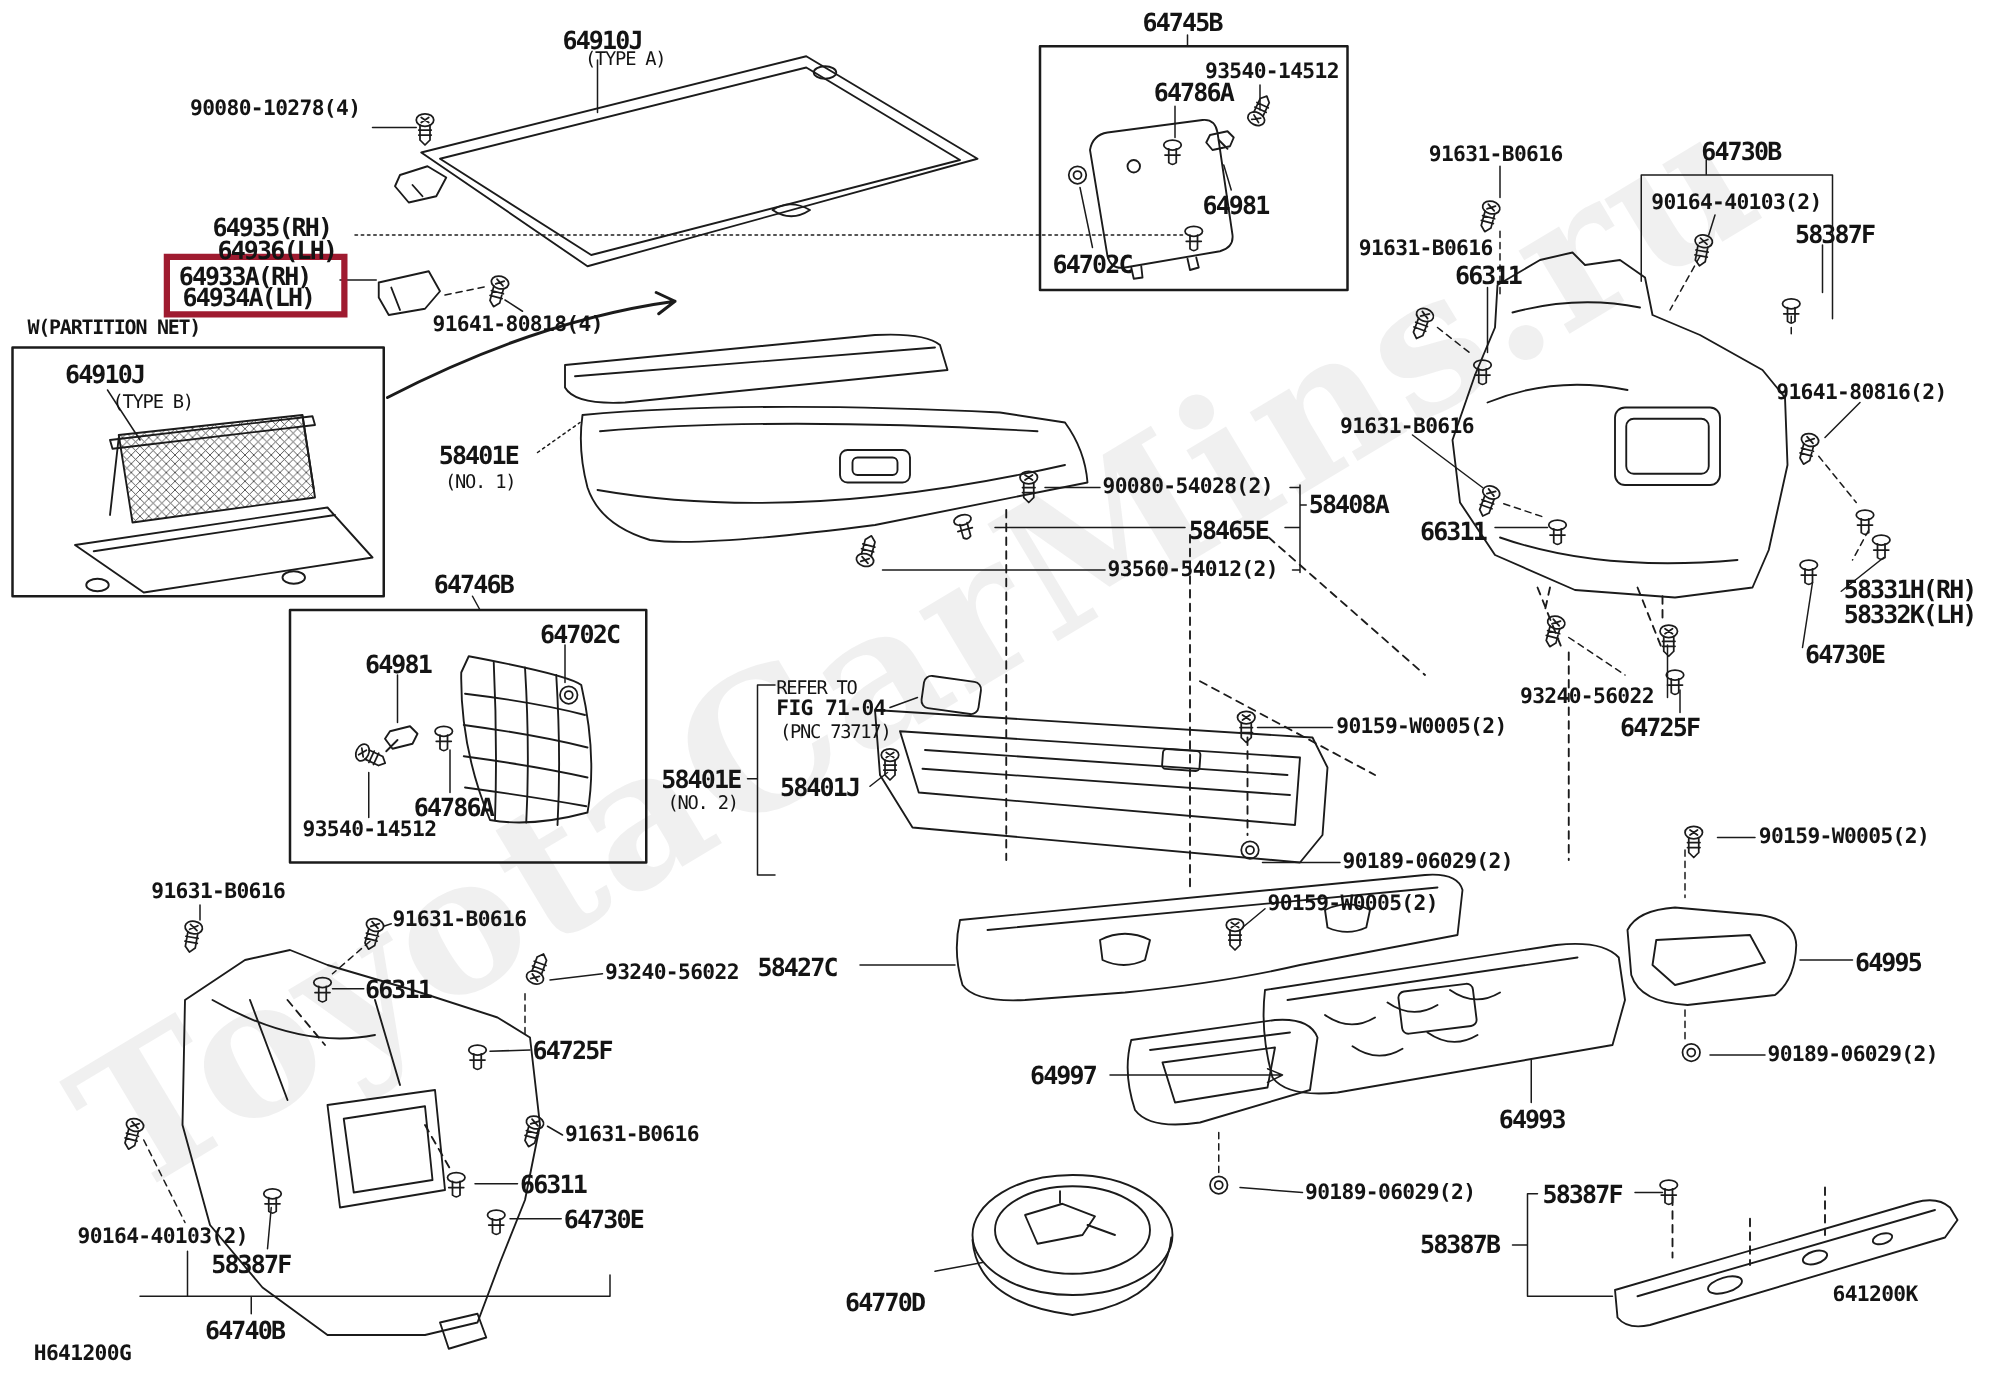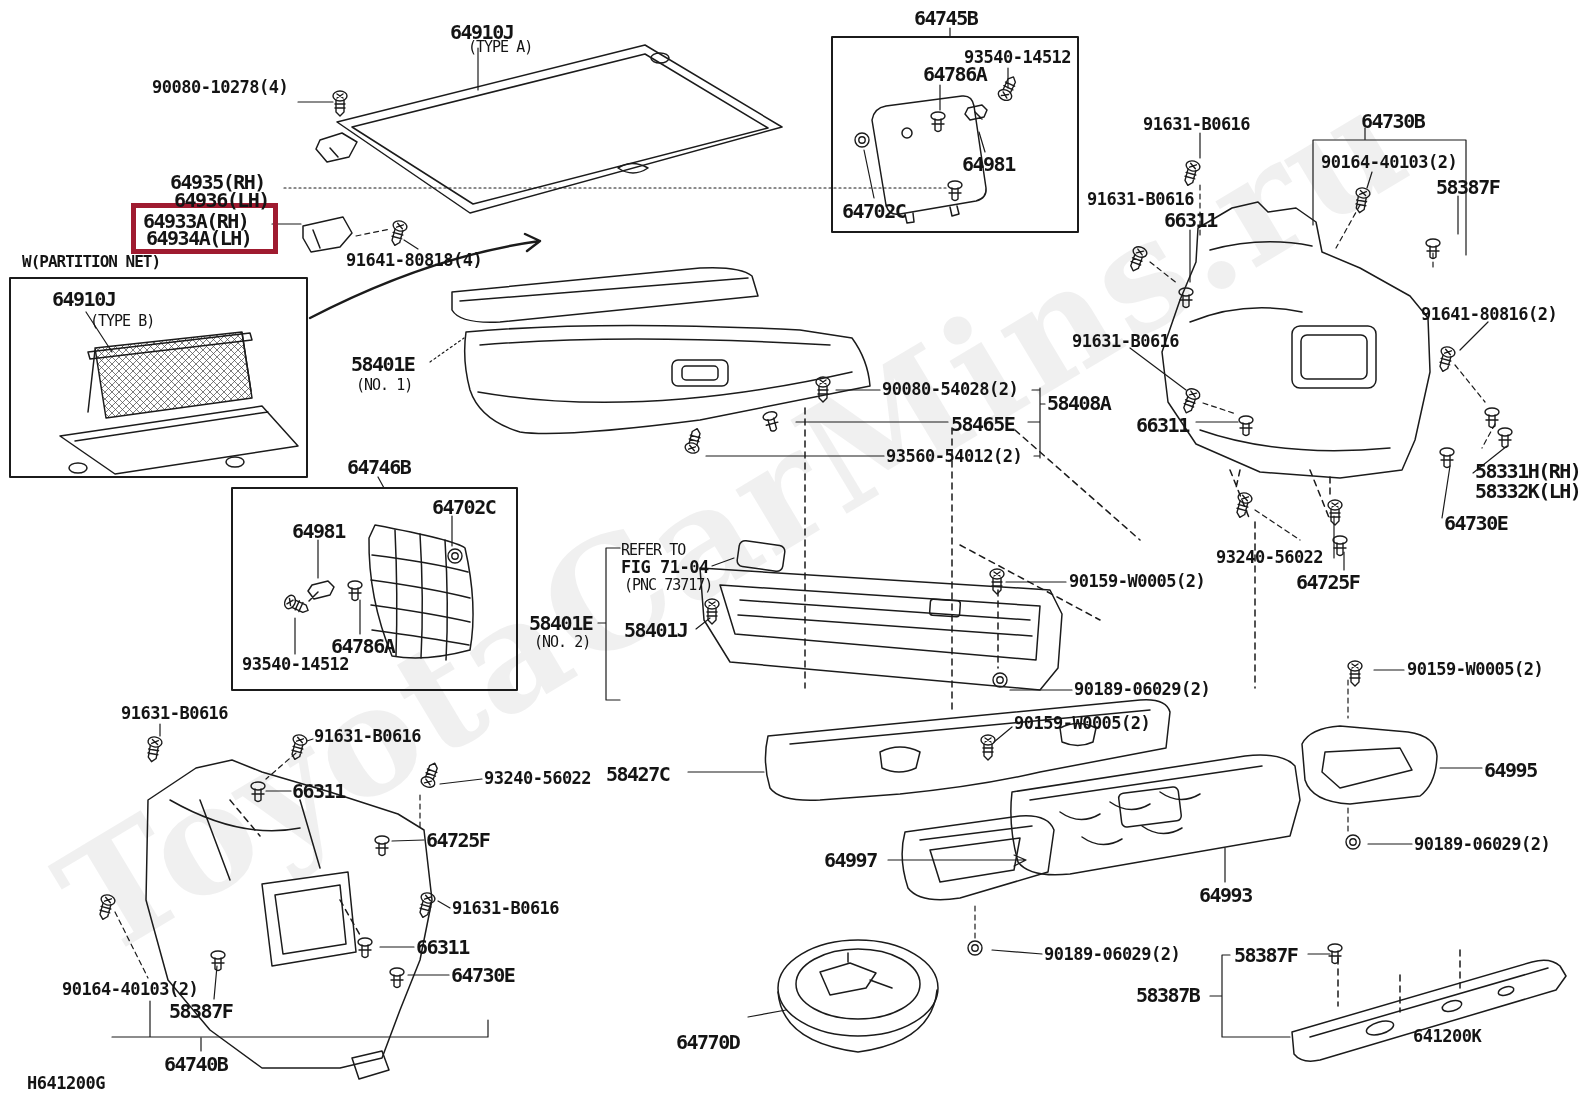--- a/index.html
+++ b/index.html
@@ -297,21 +297,21 @@
   <div class="lbl" style="left:484px;top:770px">93240-56022</div>
   <div class="lbl big" style="left:824px;top:850px">64997</div>
   <div class="lbl big" style="left:1199px;top:885px">64993</div>
   <div class="lbl" style="left:1407px;top:661px">90159-W0005(2)</div>
   <div class="lbl big" style="left:1484px;top:760px">64995</div>
   <div class="lbl" style="left:1414px;top:836px">90189-06029(2)</div>
   <div class="lbl" style="left:1044px;top:946px">90189-06029(2)</div>
   <div class="lbl big" style="left:1234px;top:945px">58387F</div>
   <div class="lbl big" style="left:1136px;top:985px">58387B</div>
   <div class="lbl big" style="left:676px;top:1032px">64770D</div>
-  <div class="lbl" style="left:1413px;top:1028px">641200K</div>
+  <div class="lbl" style="left:1466px;top:1028px">641200K</div>
   <div class="lbl" style="left:121px;top:705px">91631-B0616</div>
   <div class="lbl" style="left:314px;top:728px">91631-B0616</div>
   <div class="lbl big" style="left:292px;top:781px">66311</div>
   <div class="lbl big" style="left:426px;top:830px">64725F</div>
   <div class="lbl" style="left:452px;top:900px">91631-B0616</div>
   <div class="lbl big" style="left:416px;top:937px">66311</div>
   <div class="lbl big" style="left:451px;top:965px">64730E</div>
   <div class="lbl" style="left:62px;top:981px">90164-40103(2)</div>
   <div class="lbl big" style="left:169px;top:1001px">58387F</div>
   <div class="lbl big" style="left:164px;top:1054px">64740B</div>

